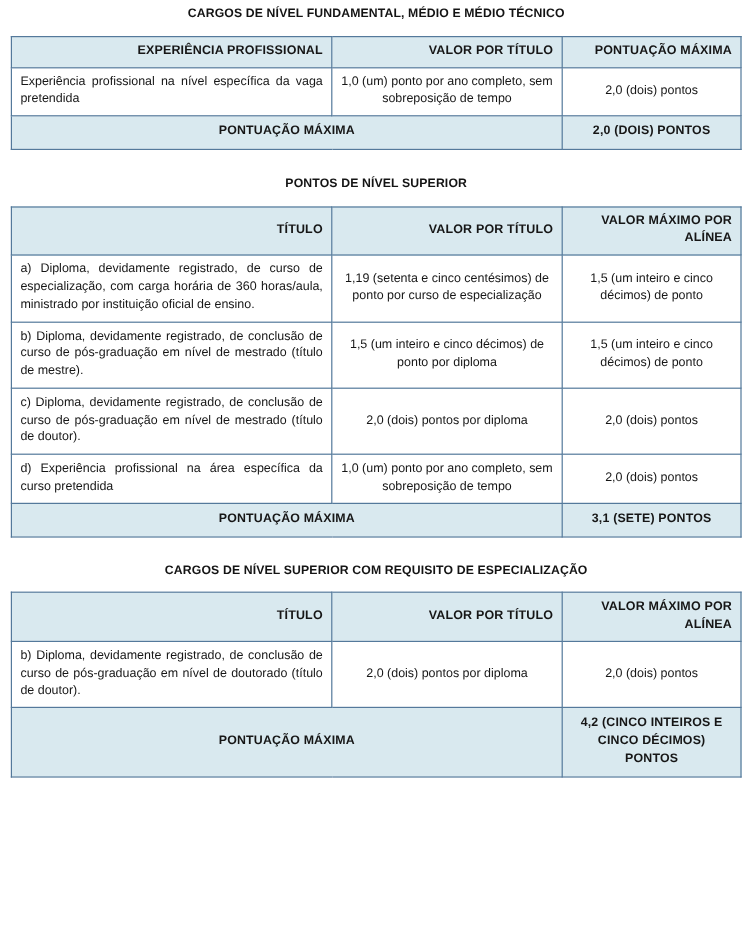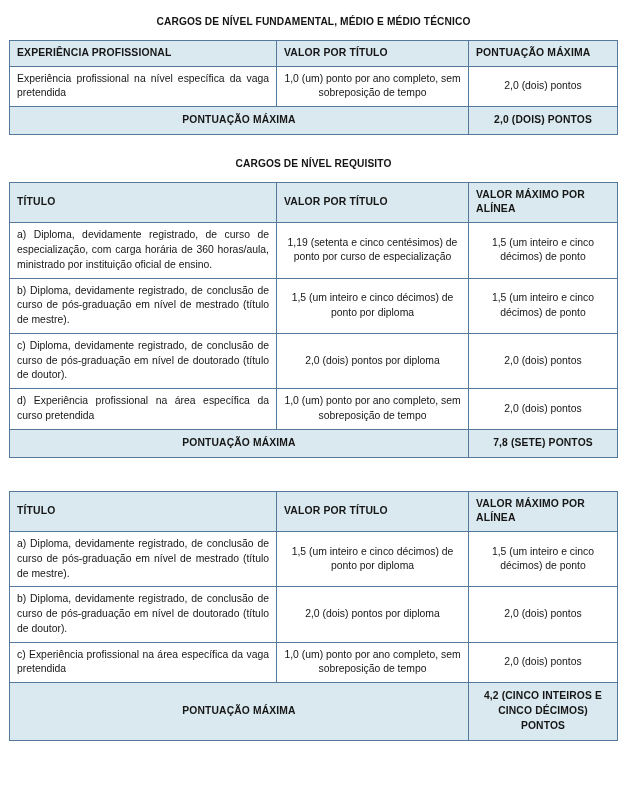--- a/index.html
+++ b/index.html
@@ -30,21 +30,21 @@
     text-align: center;
     font-weight: bold;
     font-size: 10.2px;
     letter-spacing: 0.12px;
     color: #141414;
     margin: 0;
     padding: 0 14px;
     line-height: 1.25;
   }
   
-  .sp-top-1  { padding-top: 16px; }
+  .sp-top-1  { padding-top: 6px; }
   .sp-after-title { height: 11px; }
   .sp-after-table-1 { height: 23px; }
   .sp-after-table-2 { height: 22px; }
 
   table.grid {
     border-collapse: collapse;
     table-layout: fixed;
     width: 608px;
     margin: 0 auto;
     background: #ffffff;
@@ -56,21 +56,21 @@
   table.grid th,
   table.grid td {
     border: 1px solid #54799b;
     vertical-align: middle;
     padding: 5px 7px;
     font-size: 10.4px;
     line-height: 1.42;
   }
   th.head {
     background: #d9e9ef;
-    text-align: left;
+    text-align: right;
     font-weight: bold;
     font-size: 10.2px;
     letter-spacing: 0.15px;
     padding: 6px 6px;
     line-height: 1.35;
     margin-top: 24px;
   }
   td.title-cell {
     text-align: justify;
     text-align-last: left;
@@ -123,21 +123,21 @@
           <td colspan="2">PONTUAÇÃO MÁXIMA</td>
           <td>2,0 (DOIS) PONTOS</td>
         </tr>
       </tbody>
     </table>
   </div>
 
   <div class="sp-after-table-1"></div>
 
   <div class="section">
-    <div class="section-title">CARGOS DE NÍVEL REQUISITO</div>
+    <div class="section-title">PONTOS DE NÍVEL SUPERIOR</div>
     <div class="sp-after-title"></div>
 
     <table class="grid">
       <colgroup>
           <col class="c1">
           <col class="c2">
           <col class="c3">
         </colgroup>
       <thead>
         <tr>
@@ -151,69 +151,60 @@
           <td class="title-cell">a) Diploma, devidamente registrado, de curso de especialização, com carga horária de 360 horas/aula, ministrado por instituição oficial de ensino.</td>
           <td class="val">1,19 (setenta e cinco centésimos) de ponto por curso de especialização</td>
           <td class="val">1,5 (um inteiro e cinco décimos) de ponto</td>
         </tr>
         <tr>
           <td class="title-cell">b) Diploma, devidamente registrado, de conclusão de curso de pós-graduação em nível de mestrado (título de mestre).</td>
           <td class="val">1,5 (um inteiro e cinco décimos) de ponto por diploma</td>
           <td class="val">1,5 (um inteiro e cinco décimos) de ponto</td>
         </tr>
         <tr>
-          <td class="title-cell">c) Diploma, devidamente registrado, de conclusão de curso de pós-graduação em nível de doutorado (título de doutor).</td>
+          <td class="title-cell">c) Diploma, devidamente registrado, de conclusão de curso de pós-graduação em nível de mestrado (título de doutor).</td>
           <td class="val">2,0 (dois) pontos por diploma</td>
           <td class="val">2,0 (dois) pontos</td>
         </tr>
         <tr>
           <td class="title-cell">d) Experiência profissional na área específica da curso pretendida</td>
           <td class="val">1,0 (um) ponto por ano completo, sem sobreposição de tempo</td>
           <td class="val">2,0 (dois) pontos</td>
         </tr>
         <tr class="total">
           <td colspan="2">PONTUAÇÃO MÁXIMA</td>
-          <td>7,8 (SETE) PONTOS</td>
+          <td>3,1 (SETE) PONTOS</td>
         </tr>
       </tbody>
     </table>
   </div>
 
   <div class="sp-after-table-2"></div>
 
   <div class="section">
+    <div class="section-title">CARGOS DE NÍVEL SUPERIOR COM REQUISITO DE ESPECIALIZAÇÃO</div>
     <div class="sp-after-title"></div>
 
     <table class="grid">
       <colgroup>
           <col class="c1">
           <col class="c2">
           <col class="c3">
         </colgroup>
       <thead>
         <tr>
           <th class="head">TÍTULO</th>
           <th class="head">VALOR POR TÍTULO</th>
           <th class="head">VALOR MÁXIMO POR ALÍNEA</th>
         </tr>
       </thead>
       <tbody>
         <tr>
-          <td class="title-cell">a) Diploma, devidamente registrado, de conclusão de curso de pós-graduação em nível de mestrado (título de mestre).</td>
-          <td class="val">1,5 (um inteiro e cinco décimos) de ponto por diploma</td>
-          <td class="val">1,5 (um inteiro e cinco décimos) de ponto</td>
-        </tr>
-        <tr>
           <td class="title-cell">b) Diploma, devidamente registrado, de conclusão de curso de pós-graduação em nível de doutorado (título de doutor).</td>
           <td class="val">2,0 (dois) pontos por diploma</td>
-          <td class="val">2,0 (dois) pontos</td>
-        </tr>
-        <tr>
-          <td class="title-cell">c) Experiência profissional na área específica da vaga pretendida</td>
-          <td class="val">1,0 (um) ponto por ano completo, sem sobreposição de tempo</td>
           <td class="val">2,0 (dois) pontos</td>
         </tr>
         <tr class="total">
           <td colspan="2">PONTUAÇÃO MÁXIMA</td>
           <td>4,2 (CINCO INTEIROS E CINCO DÉCIMOS) PONTOS</td>
         </tr>
       </tbody>
     </table>
   </div>
 

